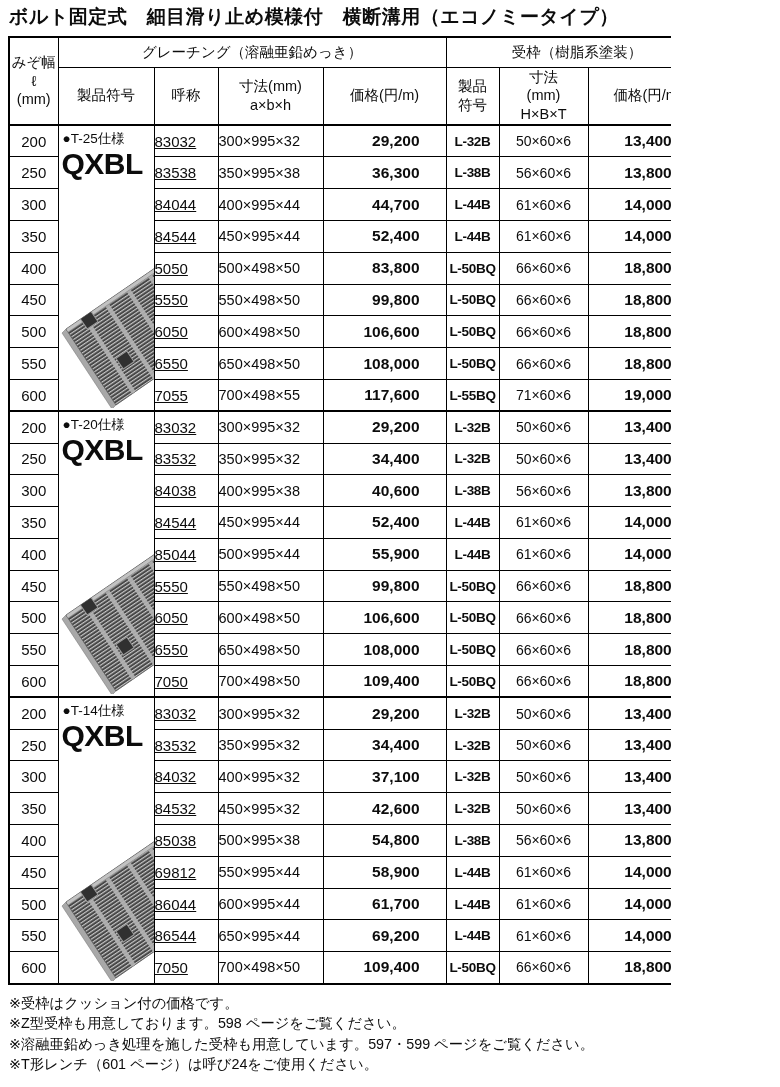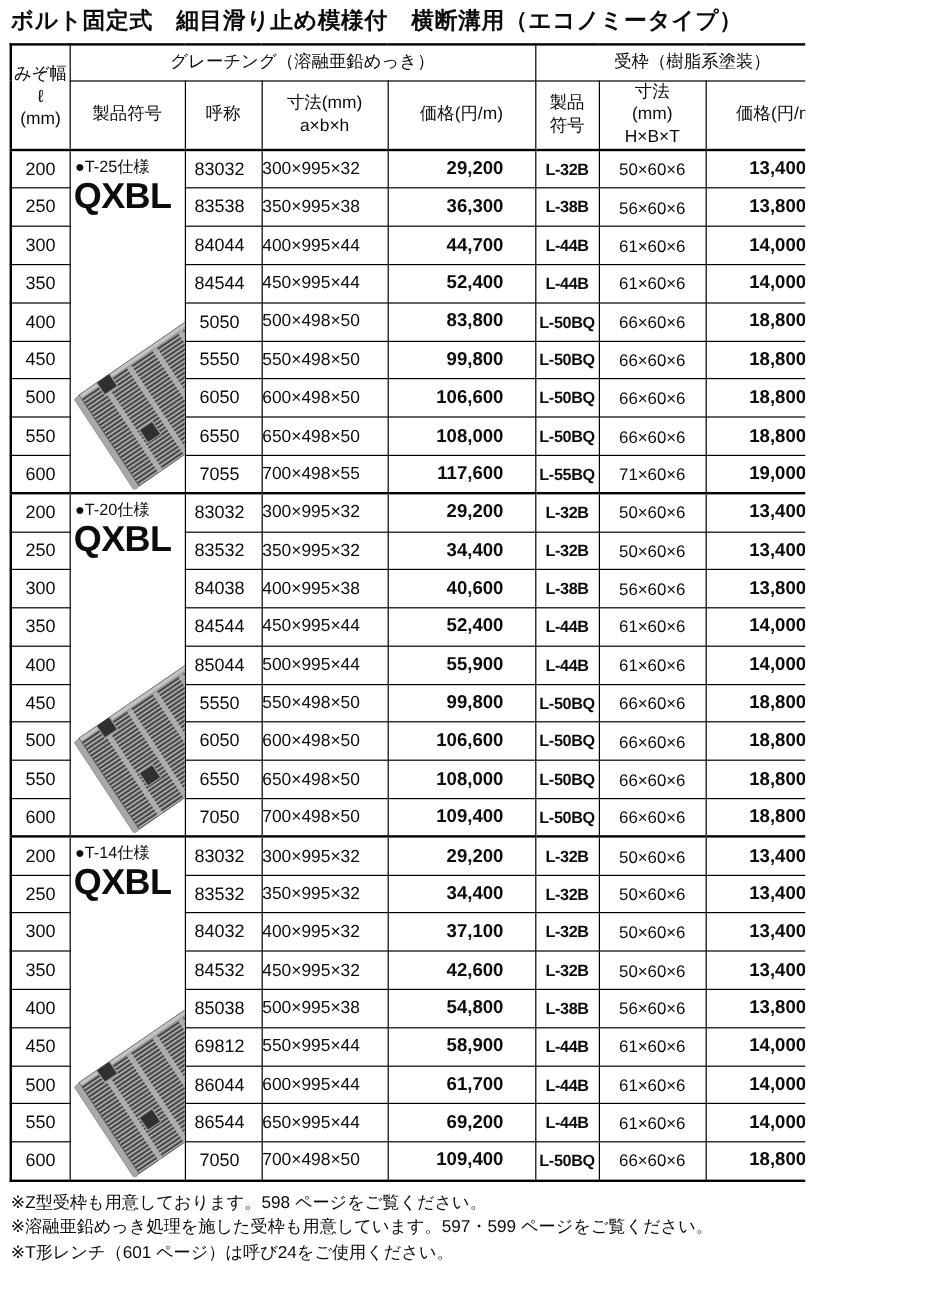--- a/index.html
+++ b/index.html
@@ -29,21 +29,21 @@
   }
   tr.group-row { height:30px; }
   tr.sub-row   { height:58px; }
   thead tr.sub-row th, thead th[rowspan] { border-bottom:2.2px solid #000; }
 
   tbody tr { height:31.8px; }
   tbody td { font-size:15px; vertical-align:middle; white-space:nowrap; }
   tbody tr.sec-top td { border-top:2.2px solid #000; }
 
   .c-groove  { text-align:center; }
-  .c-name    { text-align:center; padding-right:6px; }
+  .c-name    { text-align:left; padding-right:6px;text-decoration:underline; }
   .c-dim     { text-align:left; font-size:14.5px; }
   .c-price   { text-align:right; padding-right:26px; font-weight:bold; font-size:15.5px;margin-top:48px; }
   .c-fcode   { text-align:center; font-weight:bold; font-size:13.5px; letter-spacing:-0.3px; }
   .c-fdim    { text-align:center; font-size:14px; }
   .c-fprice  { text-align:center; font-weight:bold; font-size:15.5px; }
   .c-catalog { text-align:center; font-size:15px; }
 
   .c-product { position:relative; vertical-align:top; text-align:left; padding:0; }
   .spec-label { font-size:13.5px; padding:4px 0 0 4px; white-space:nowrap; }
   .product-name {
@@ -418,18 +418,19 @@
           <td class="c-dim">700×498×50</td>
           <td class="c-price">109,400</td>
           <td class="c-fcode">L-50BQ</td>
           <td class="c-fdim">66×60×6</td>
           <td class="c-fprice">18,800</td>
         </tr>
       </tbody>
   </table>
 
   <div class="notes" id="notes">
+      <div class="note-line">※受枠はクッション付の価格です。</div>
       <div class="note-line">※Z型受枠も用意しております。598 ページをご覧ください。</div>
       <div class="note-line">※溶融亜鉛めっき処理を施した受枠も用意しています。597・599 ページをご覧ください。</div>
       <div class="note-line">※T形レンチ（601 ページ）は呼び24をご使用ください。</div>
     </div>
 
 </div>
 
 </body></html>

